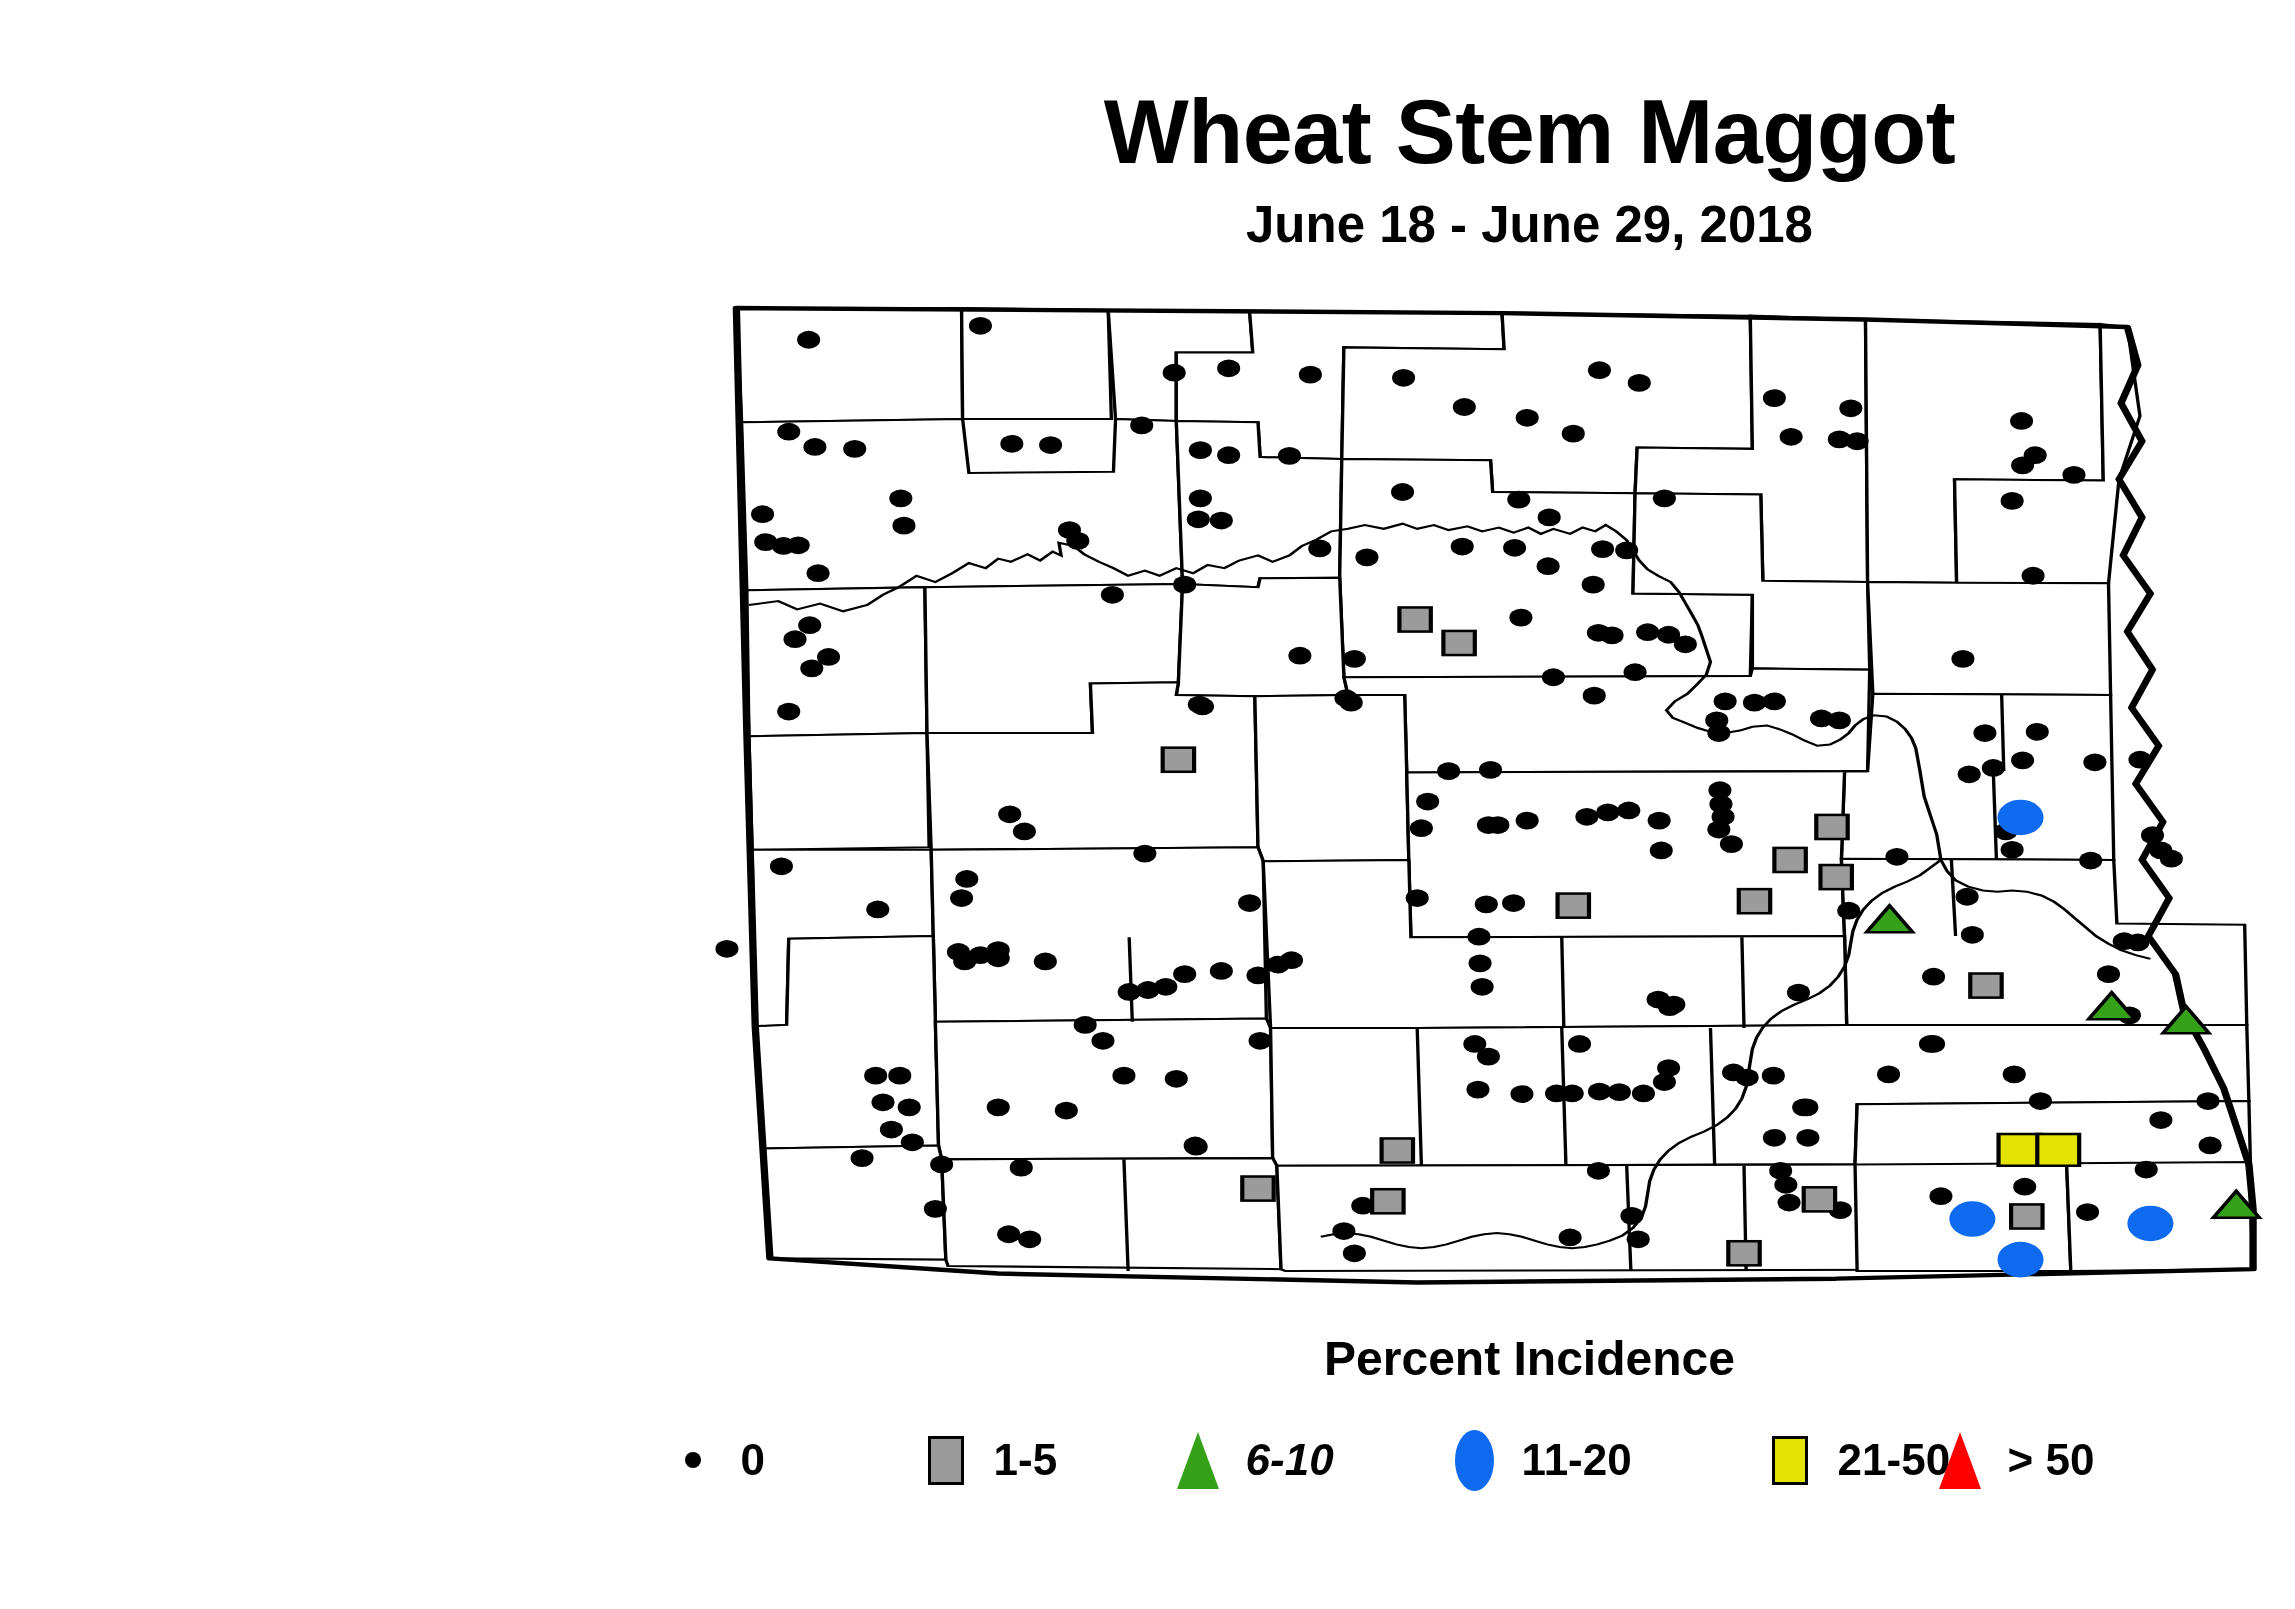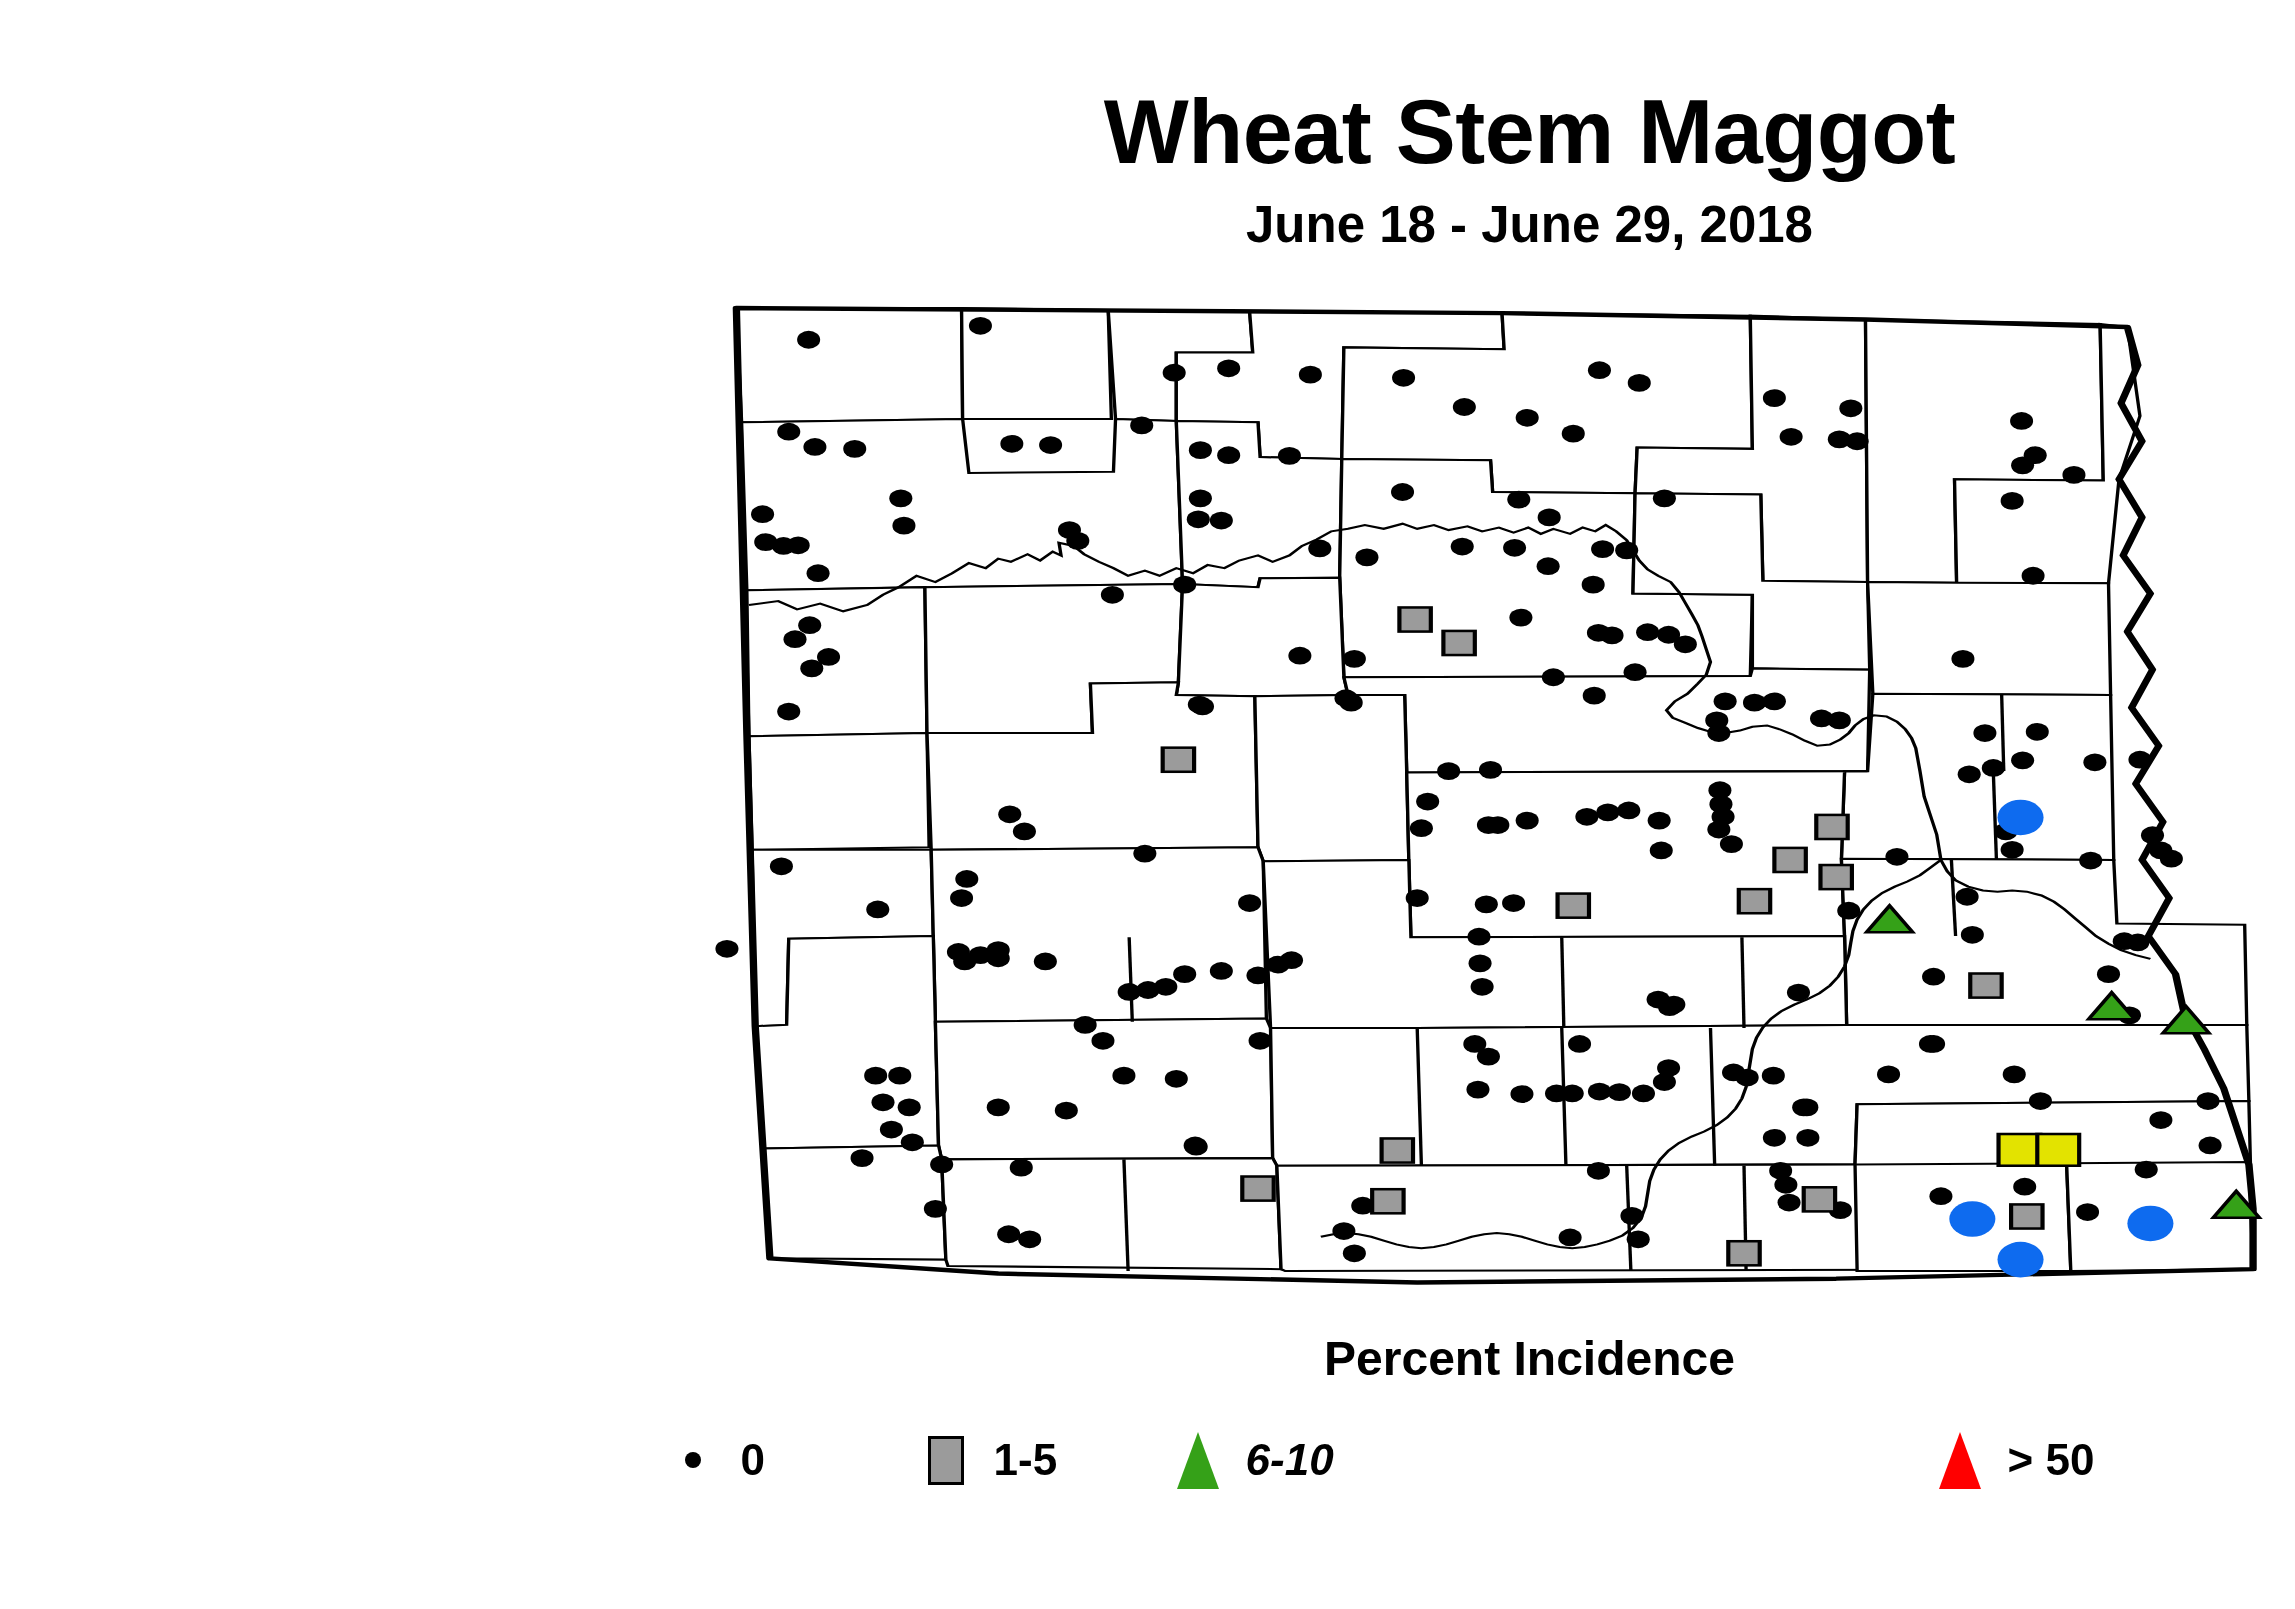--- a/index.html
+++ b/index.html
@@ -506,20 +506,32 @@
             <div class="sw-square" style="background: rgb(155, 155, 155);"></div>
           </div>
           <div class="legend-label">1-5</div>
         </div>
         <div class="legend-item" style="left: 1166px; font-style: italic;">
           <div class="legend-swatch">
             <div class="sw-tri" style="border-bottom: 57px solid rgb(53, 161, 24);"></div>
           </div>
           <div class="legend-label">6-10</div>
         </div>
+        <div class="legend-item" style="left: 1442px;">
+          <div class="legend-swatch">
+            <div class="sw-circle" style="background: rgb(14, 107, 239);"></div>
+          </div>
+          <div class="legend-label">11-20</div>
+        </div>
+        <div class="legend-item" style="left: 1758px;">
+          <div class="legend-swatch">
+            <div class="sw-square" style="background: rgb(227, 227, 0);"></div>
+          </div>
+          <div class="legend-label">21-50</div>
+        </div>
         <div class="legend-item" style="left: 1928px;">
           <div class="legend-swatch">
             <div class="sw-tri" style="border-bottom: 57px solid rgb(255, 0, 0);"></div>
           </div>
           <div class="legend-label">&gt; 50</div>
         </div>
       </div>
   </div>
 
 </div>

